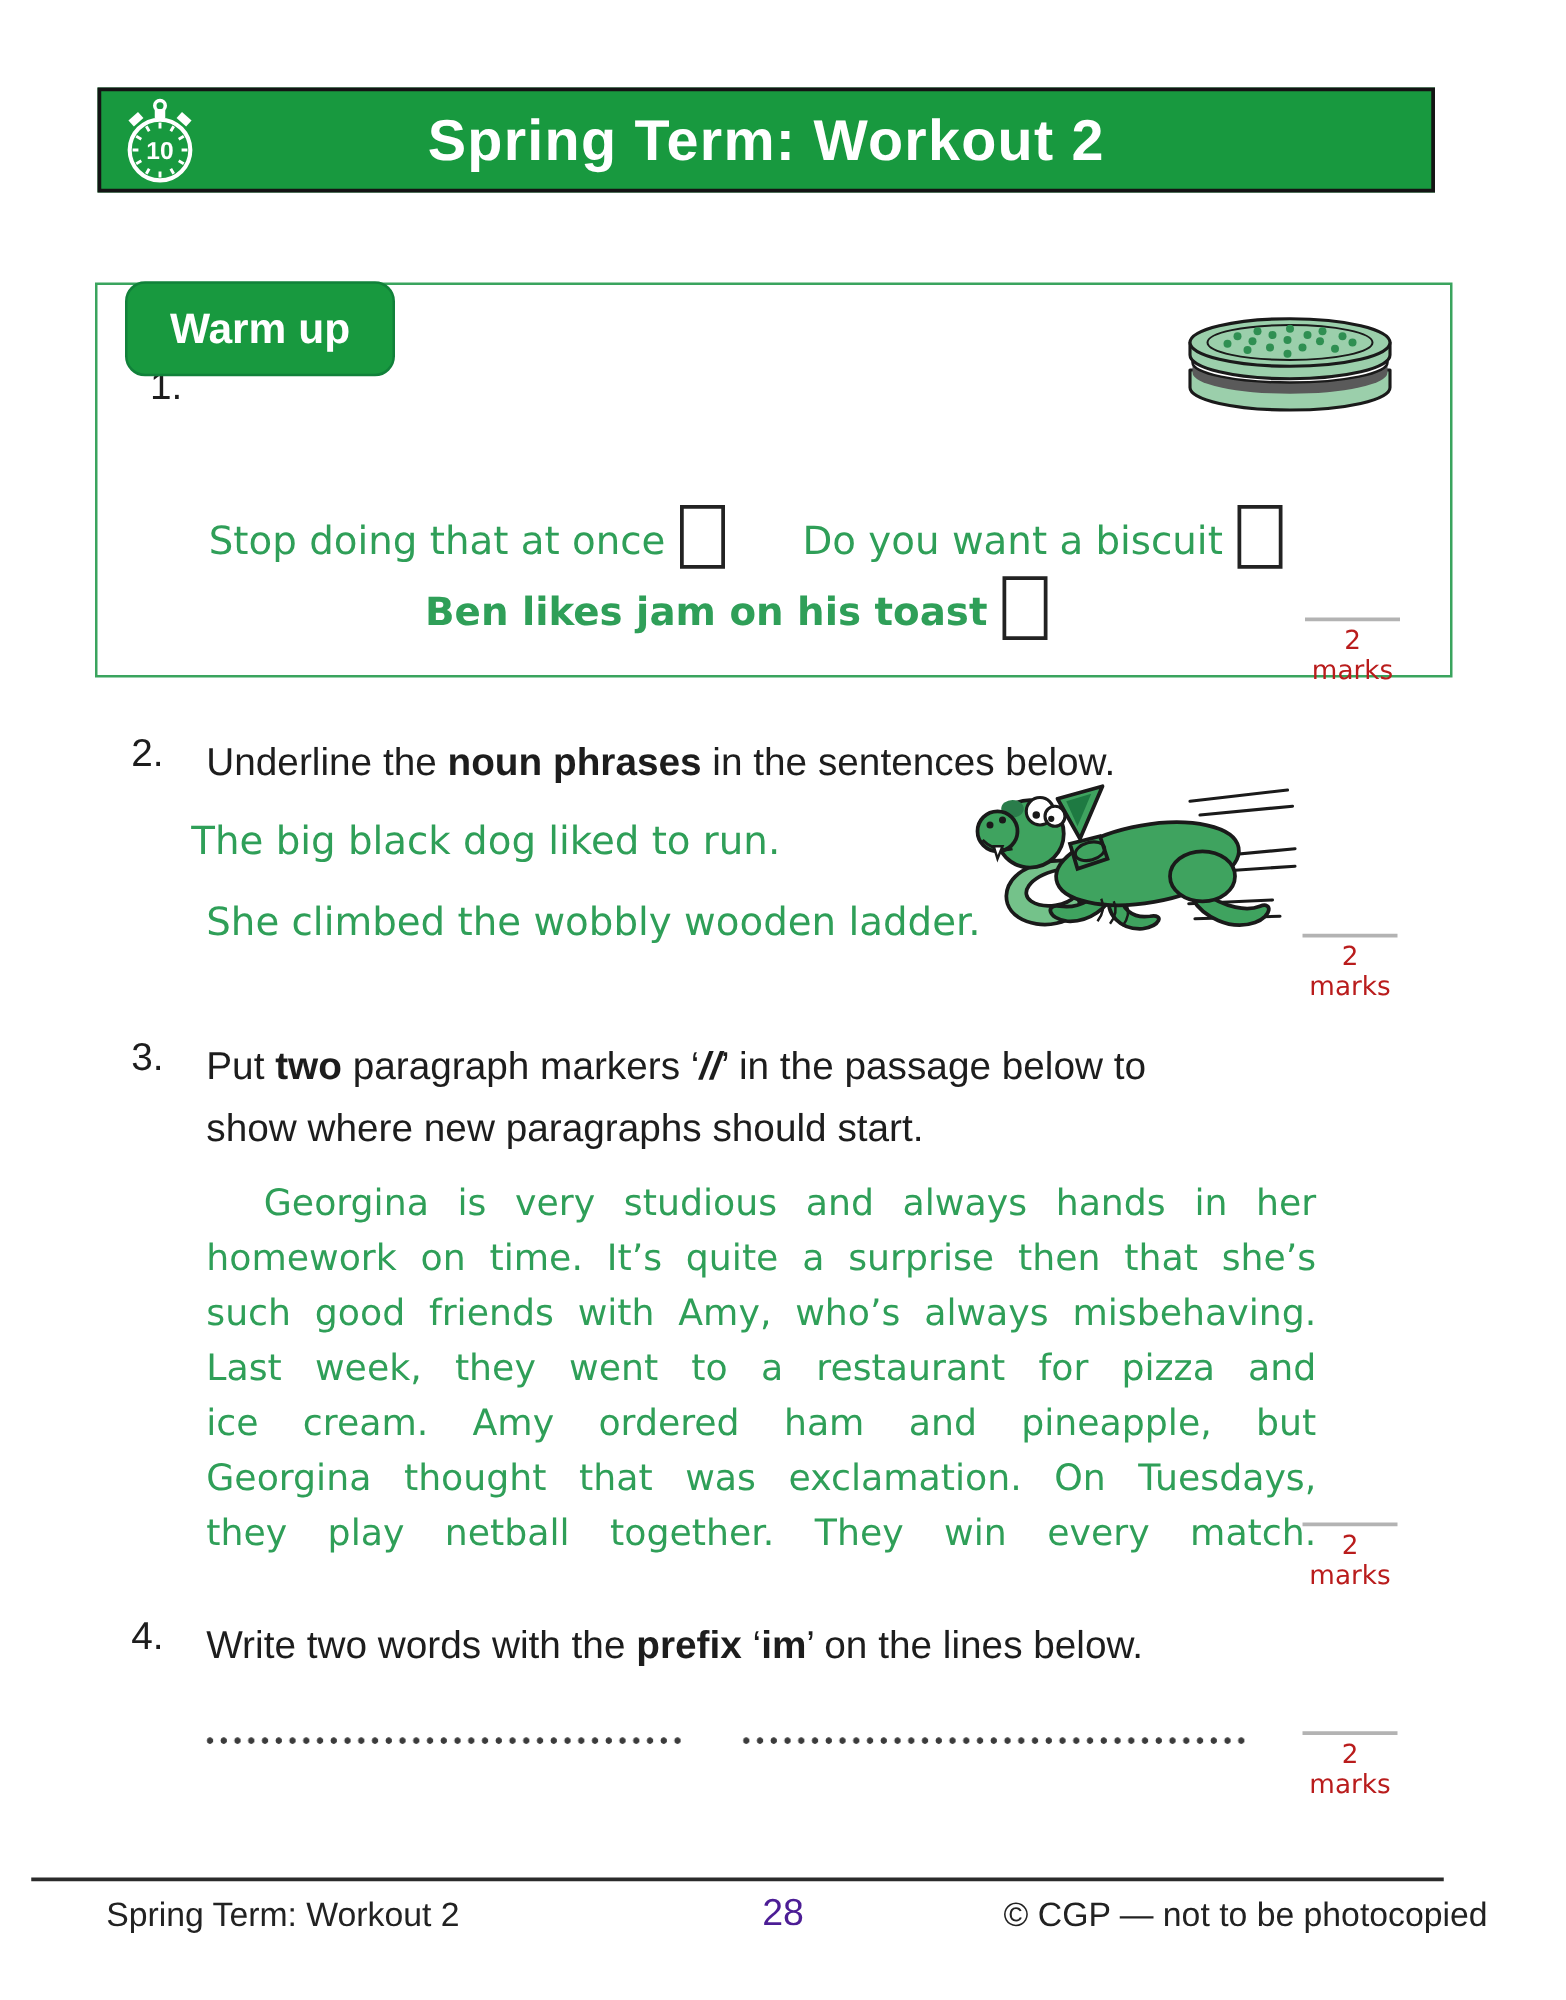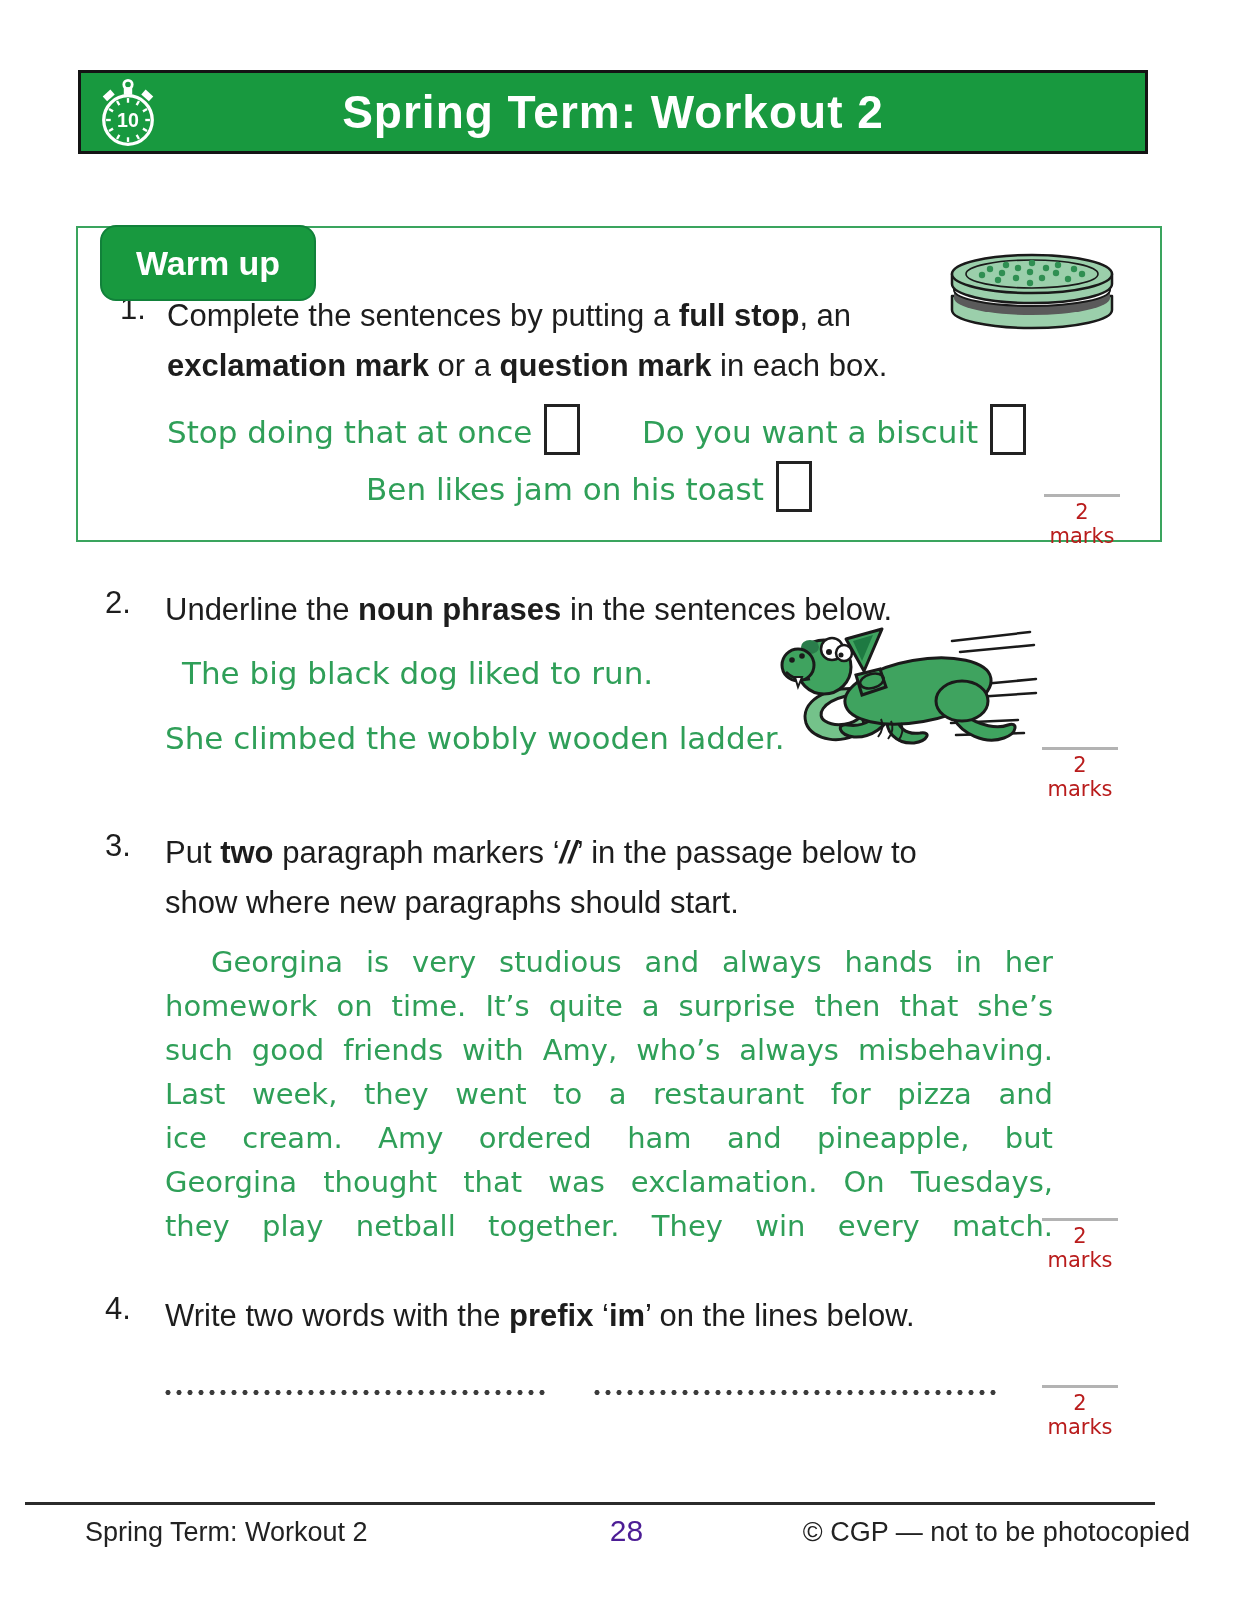--- a/index.html
+++ b/index.html
@@ -88,24 +88,20 @@
       </g>
       <text x="35" y="53" text-anchor="middle" fill="#fff" font-size="21" font-weight="bold" font-family="Liberation Sans, sans-serif">10</text>
     </svg>
     <div class="banner-title">Spring Term: Workout 2</div>
   </header>
 
   <div class="warmup-tab">Warm up</div>
 
   <section class="warmup-box">
     <div class="qnum" style="left:42px;top:63px;">1.</div>
-    <div class="qprompt" style="left:89px;top:63px;width:800px;">
-      <span>Complete the sentences by putting a </span><b>full stop</b><span>, an</span><br>
-      <b>exclamation mark</b><span> or a </span><b>question mark</b><span> in each box.</span>
-    </div>
 
     <svg style="position:absolute;left:864px;top:10px;" viewBox="0 0 180 100" width="180" height="100">
       <g stroke="#1a1a1a" stroke-width="2.5" stroke-linejoin="round">
         <path d="M10 58 v14 a80 18 0 0 0 160 0 v-14 z" fill="#9bcfab"></path>
         <path d="M12 52 v8 a78 17 0 0 0 156 0 v-8 z" fill="#5a5a5a" stroke="none"></path>
         <path d="M12 42 v10 a78 16 0 0 0 156 0 v-10 z" fill="#ffffff" stroke-width="2"></path>
         <path d="M20 52 q20 6 40 3 q24 -4 44 1 q26 5 56 -4" fill="none" stroke="#8a8a8a" stroke-width="1.5"></path>
         <path d="M10 36 v10 a80 19 0 0 0 160 0 v-10 z" fill="#9bcfab"></path>
         <ellipse cx="90" cy="36" rx="80" ry="19" fill="#9bcfab"></ellipse>
         <ellipse cx="90" cy="36" rx="66" ry="14" fill="none" stroke-width="1.6"></ellipse>
@@ -130,35 +126,35 @@
           <circle cx="88" cy="45" r="3.2"></circle>
       </g>
     </svg>
 
     <div style="position:absolute;left:89px;top:176px;right:44px;">
       <span class="green gsent" style="position:static;">Stop doing that at once</span><span class="abox"></span>
       <span class="green gsent" style="position:absolute;left:475px;top:0;text-align:center;"><span>Do you want a biscuit</span><span class="abox"></span></span>
     </div>
 
     <div style="position:absolute;left:0;right:60px;top:233px;text-align:center;">
-      <span class="green gsent" style="position:static;">Ben likes jam on his toast</span><span class="abox"></span>
+      <span class="green gsent" style="position:static;font-weight:bold;">Ben likes jam on his toast</span><span class="abox"></span>
     </div>
 
     <div class="marks" style="right:40px;top:266px;">
       <div class="marks-line"></div>
       <div class="marks-label">2 marks</div>
     </div>
   </section>
 
   <section class="qblock" style="top:575px;height:240px;">
     <div class="qnum" style="left:29px;top:10px;">2.</div>
     <div class="qprompt" style="left:89px;top:10px;width:900px;">
       <span>Underline the </span><b>noun phrases</b><span> in the sentences below.</span>
     </div>
-    <div class="green gsent" style="left:106px;top:80px;">The big black dog liked to run.</div>
+    <div class="green gsent" style="left:77px;top:80px;">The big black dog liked to run.</div>
     <div class="green gsent" style="left:89px;top:145px;text-align:center;">She climbed the wobbly wooden ladder.</div>
 
     <svg style="position:absolute;left:690px;top:50px;" viewBox="0 0 275 135" width="275" height="135">
       <g stroke="#1a1a1a" stroke-width="2.5" fill="none" stroke-linecap="round">
         <path d="M186 16 L264 7"></path>
           <path d="M194 27 L268 20"></path>
         <path d="M206 60 L270 54"></path>
           <path d="M210 72 L270 68"></path>
         <path d="M185 98 L252 95"></path>
           <path d="M190 110 L258 108"></path>

